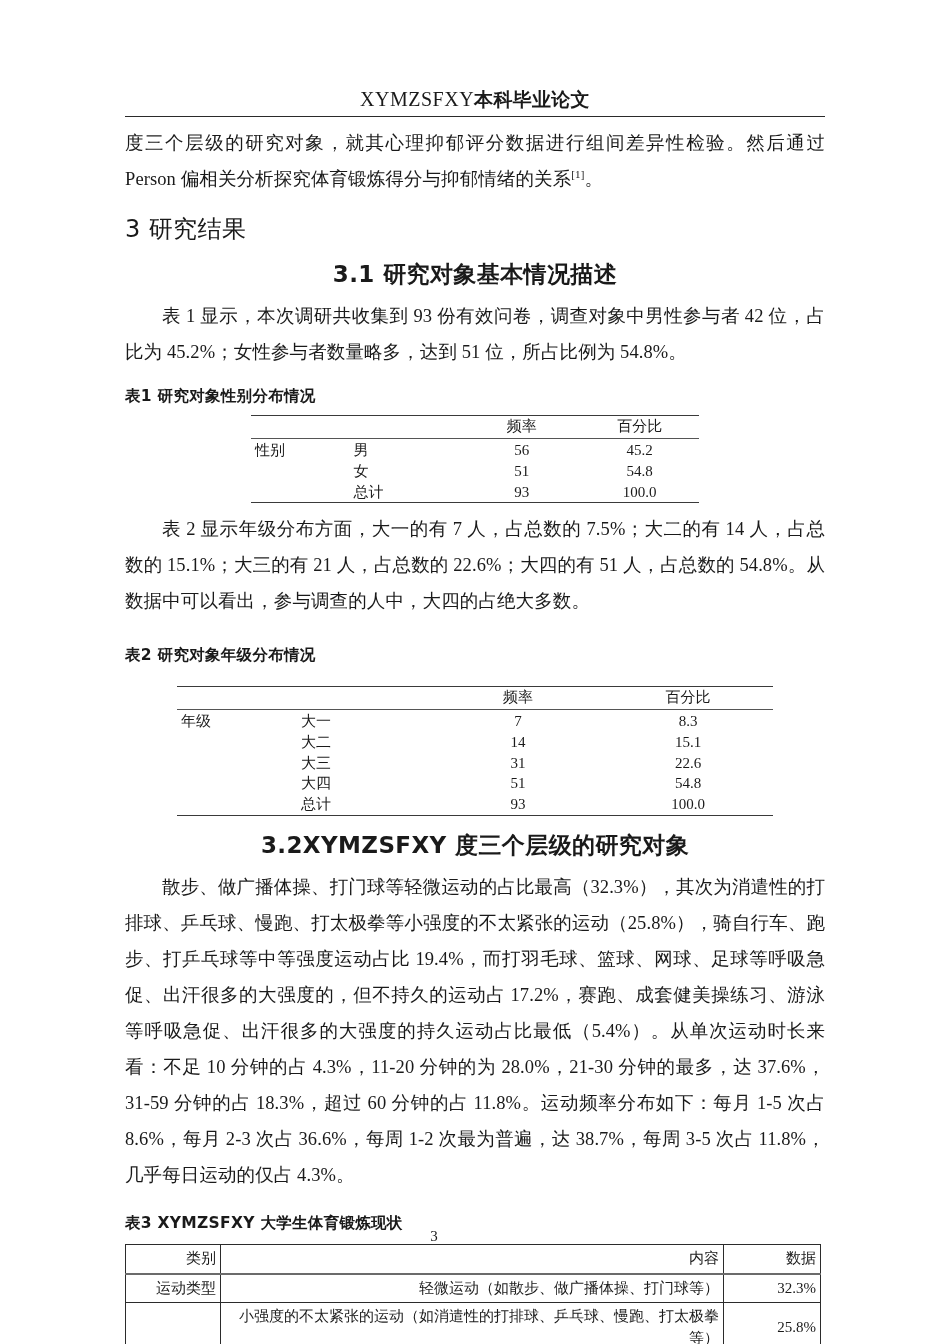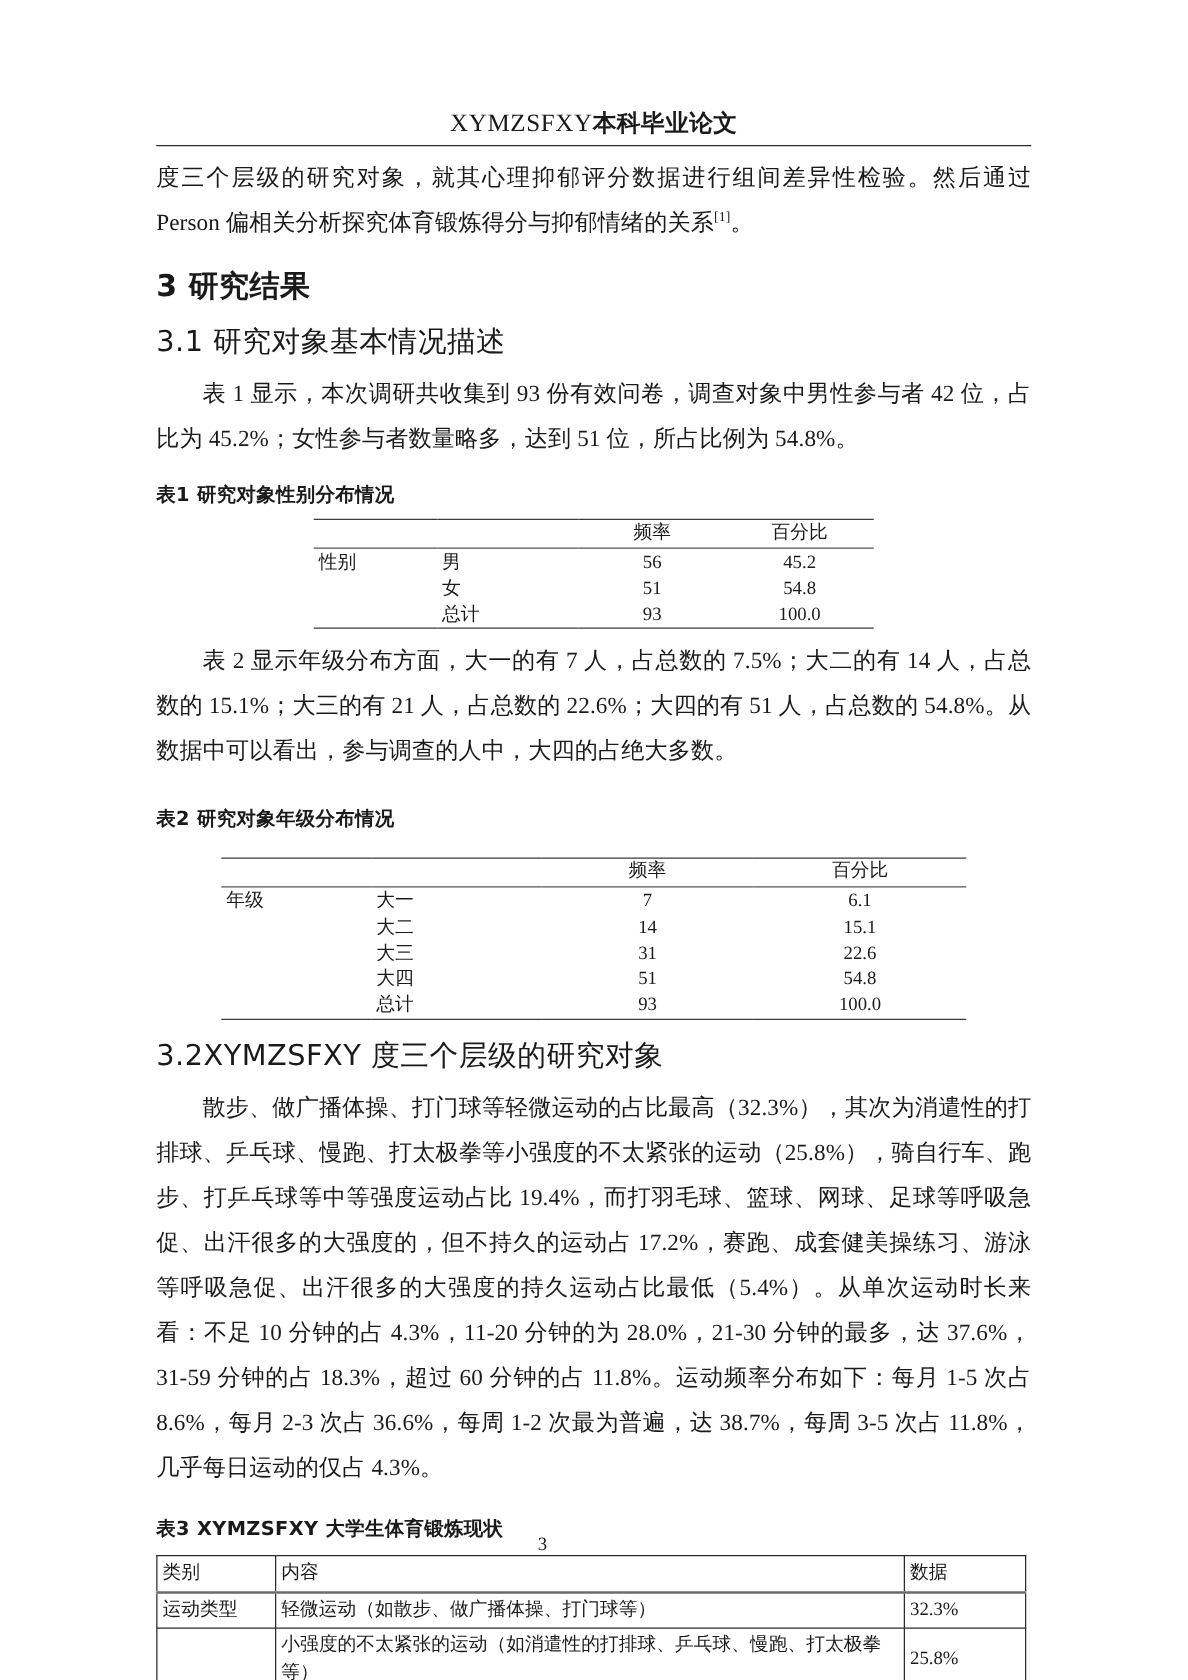--- a/index.html
+++ b/index.html
@@ -67,32 +67,33 @@
   .sup {
     font-size: 11px;
     vertical-align: super;
     line-height: 0;
   }
 
   
   h2.h-1 {
     font-family: "DejaVu Sans", "Liberation Sans", sans-serif;
     font-size: 24px;
-    font-weight: bold;
+    font-weight: normal;
     margin: 16px 0 6px 0;
     letter-spacing: 0.4px;
     line-height: 1.35;
   }
   h3.h-2 {
     font-family: "DejaVu Sans", "Liberation Sans", sans-serif;
     font-size: 23px;
-    font-weight: normal;
+    font-weight: bold;
     margin: 14px 0 8px 0;
     letter-spacing: 0.4px;
     line-height: 1.35;
+    text-align: center;
   }
 
   
   .tbl-caption {
     font-family: "DejaVu Sans", "Liberation Sans", sans-serif;
     font-size: 15.5px;
     font-weight: bold;
     text-align: left;
     letter-spacing: 0.3px;
     margin: 0;
@@ -141,21 +142,21 @@
   table.grid {
     border-collapse: collapse;
     width: 695px;
     font-size: 15px;
     table-layout: fixed;
     font-family: "Liberation Serif", "DejaVu Serif", serif;
   }
   table.grid td, table.grid th {
     border: 1.3px solid #2b2b2b;
     padding: 3px 4px;
-    text-align: left;
+    text-align: right;
     vertical-align: middle;
     font-weight: normal;
     line-height: 1.45;
   }
   table.grid tr.head td {
     border-bottom: 2.4px solid #6b6b6b;
   }
   table.grid col.g1 { width: 95px; }
   table.grid col.g2 { width: 503px; }
   table.grid col.g3 { width: 97px; }
@@ -263,21 +264,21 @@
           <tr class="hdr">
             <th class="top-rule mid-rule hcol"></th>
             <th class="top-rule mid-rule hcol"></th>
             <th class="top-rule mid-rule num">频率</th>
             <th class="top-rule mid-rule num">百分比</th>
           </tr>
           <tr class="firstdata">
             <td class="lbl">年级</td>
             <td class="cat">大一</td>
             <td class="num">7</td>
-            <td class="num">6.1</td>
+            <td class="num">8.3</td>
           </tr>
           <tr>
             <td class="lbl"></td>
             <td class="cat">大二</td>
             <td class="num">14</td>
             <td class="num">15.1</td>
           </tr>
           <tr>
             <td class="lbl"></td>
             <td class="cat">大三</td>

